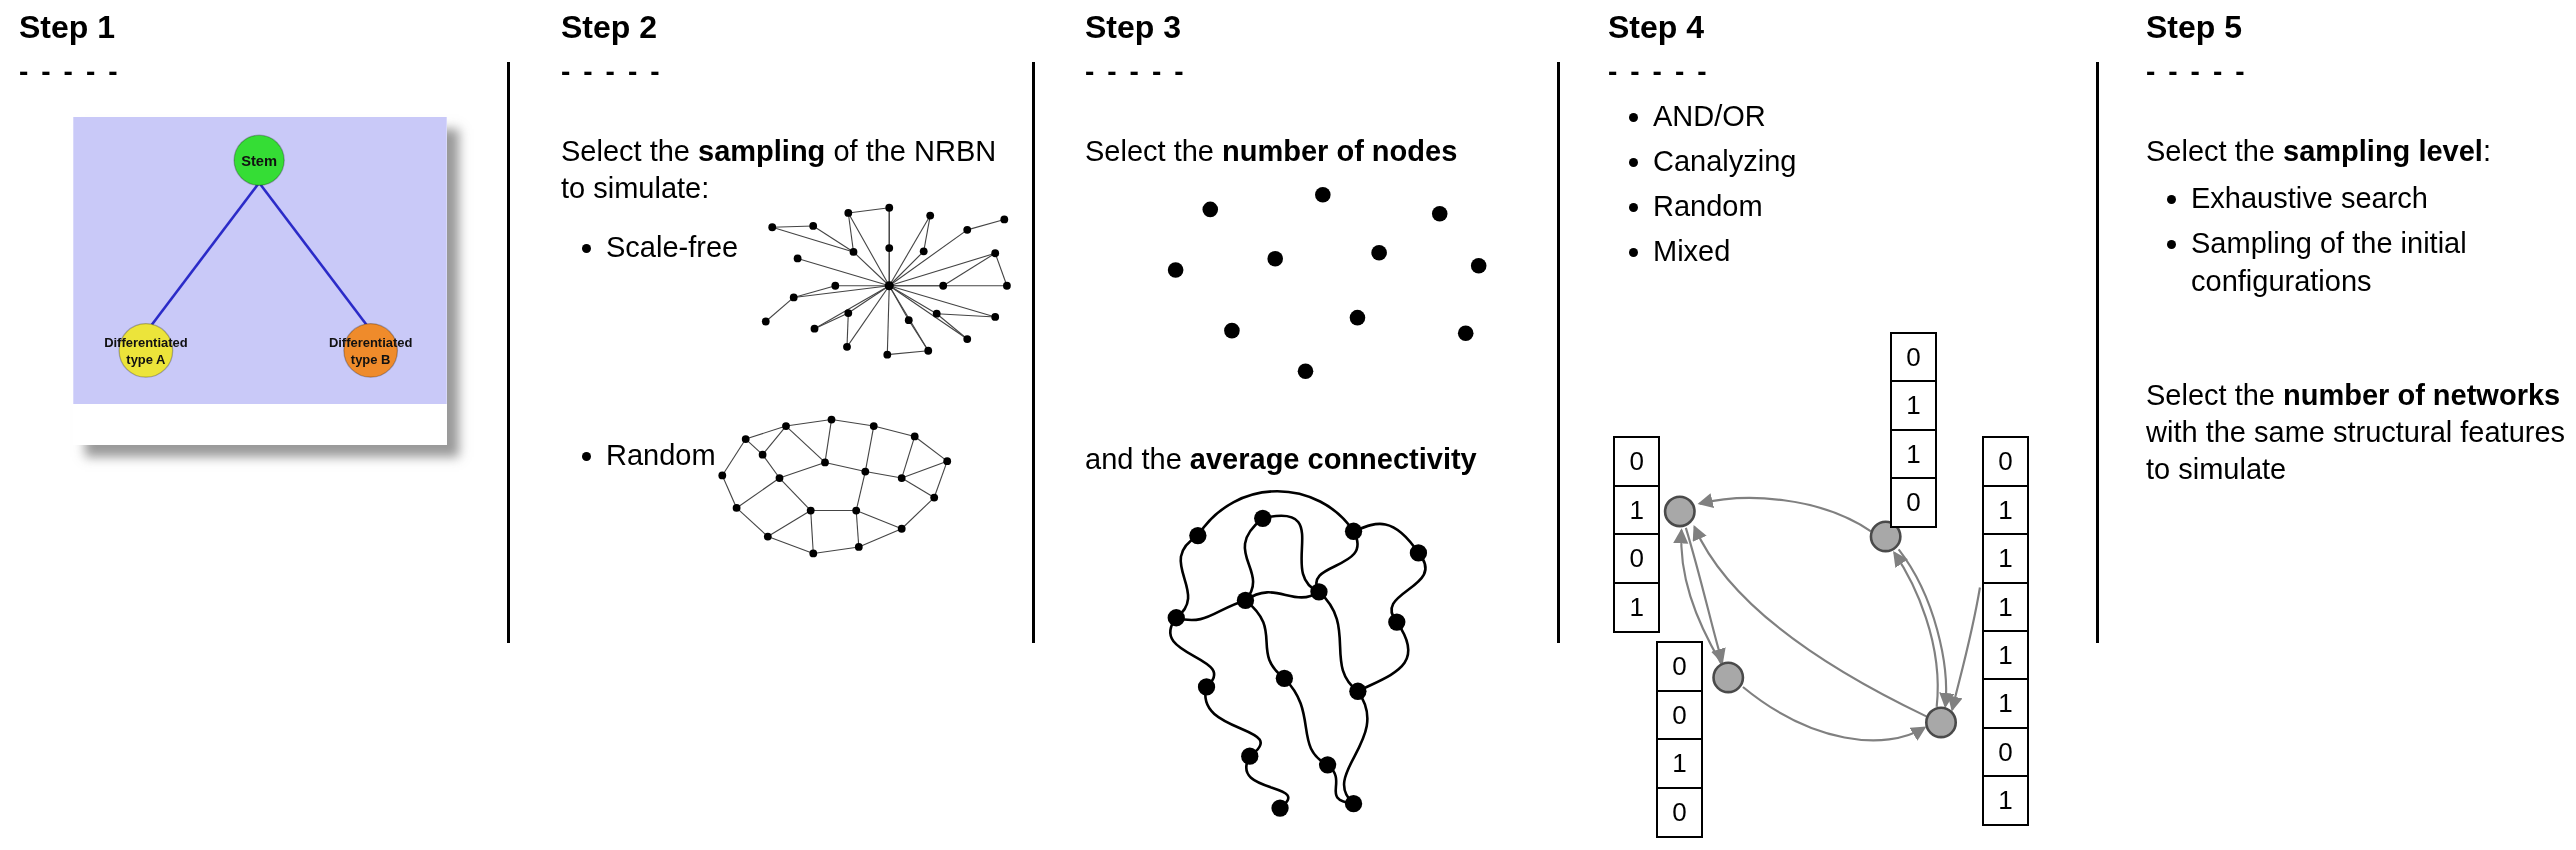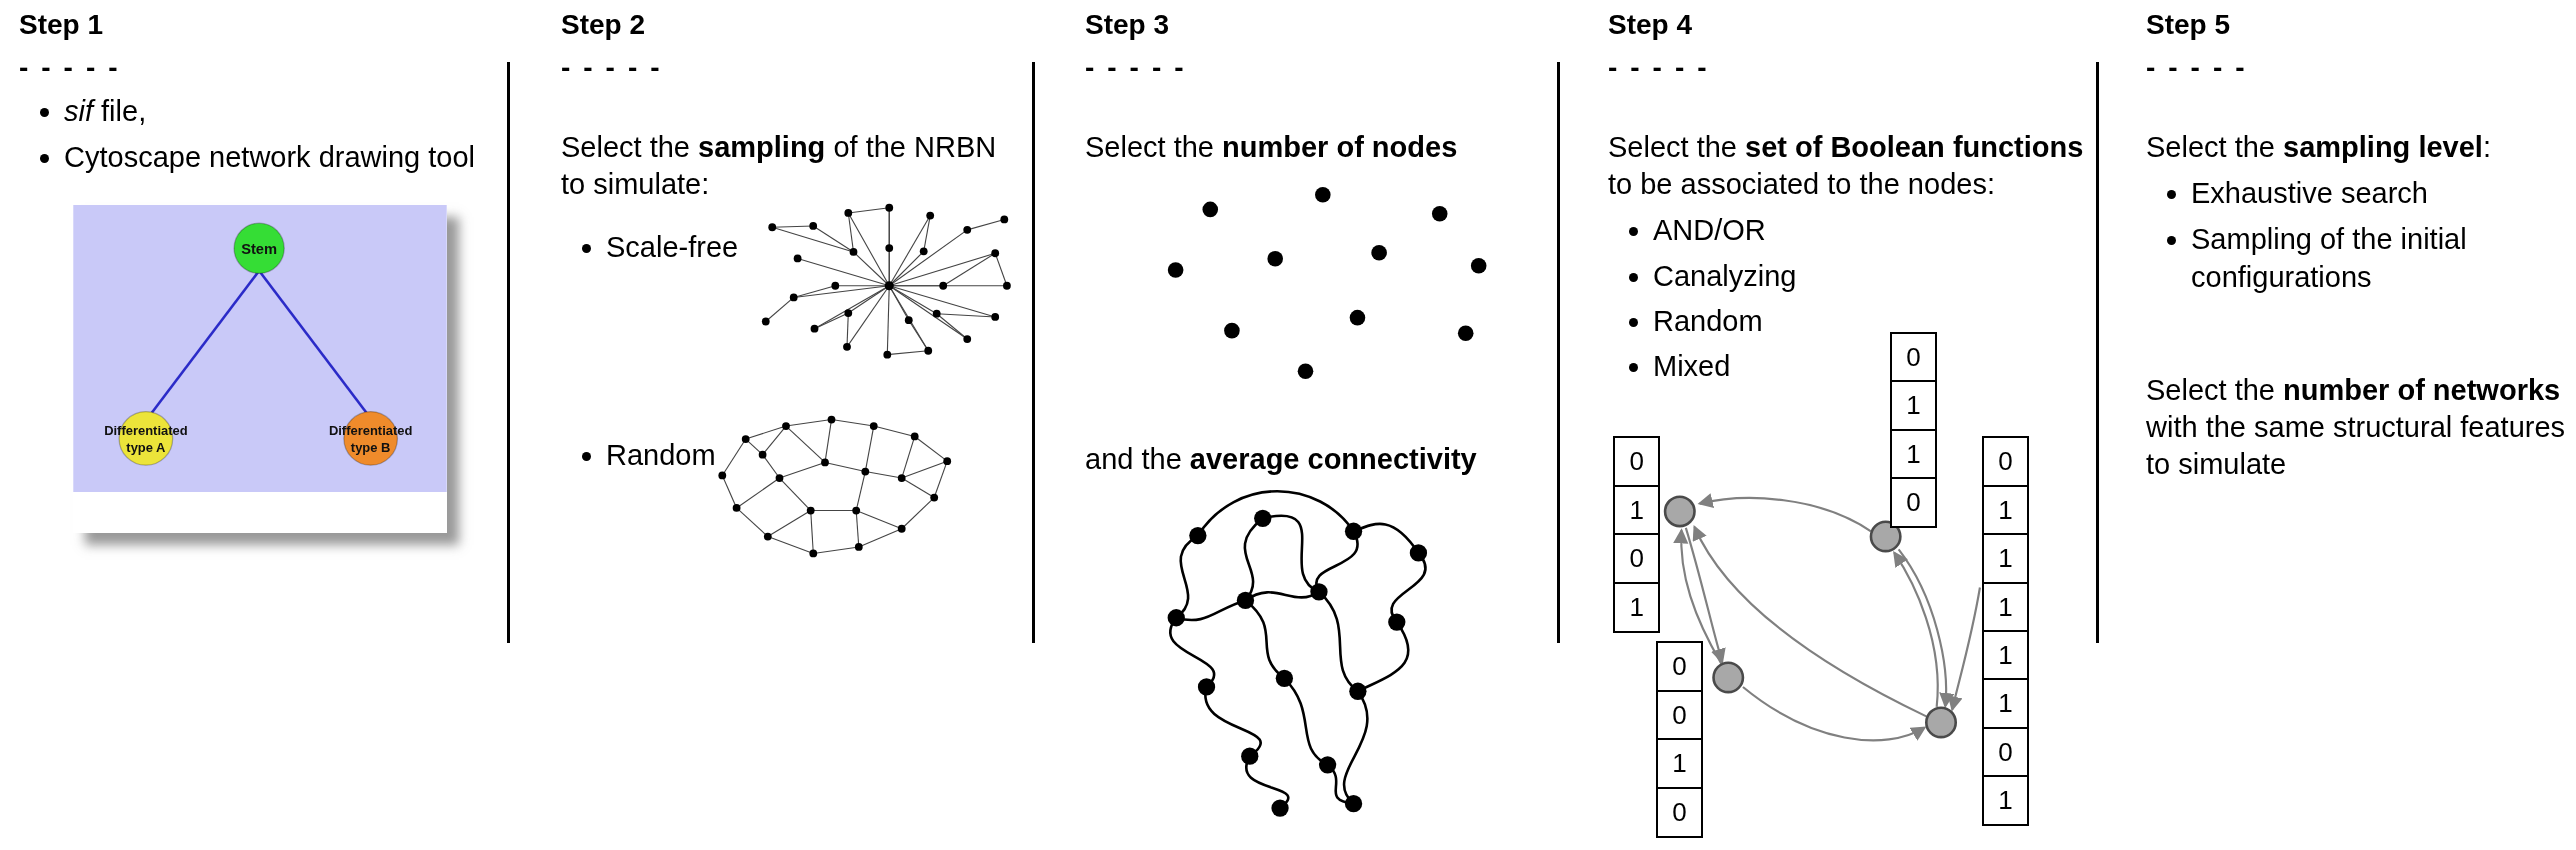--- a/index.html
+++ b/index.html
@@ -8,21 +8,21 @@
     font-family:"Liberation Sans",sans-serif;position:relative;overflow:hidden;
   }
   .col{position:absolute;top:10.4px;}
   #col1{left:19px;width:478px;}
   #col2{left:561px;width:467px;height:835px;}
   #col3{left:1085px;width:472px;height:835px;}
   #col4{left:1608px;width:485px;height:835px;}
   #col5{left:2146px;width:433px;}
   .vdiv{position:absolute;top:62px;width:2.6px;height:581px;background:#000;}
   #vdiv1{left:507px;} #vdiv2{left:1032px;} #vdiv3{left:1557px;} #vdiv4{left:2096px;}
-  .title{font-size:28px;font-weight:bold;margin:0;line-height:1.1;}
+  .title{font-size:32px;font-weight:bold;margin:0;line-height:1.1;}
   .dashes{font-size:28px;font-weight:bold;margin-top:10.4px;letter-spacing:2.6px;}
   .intro{font-size:29px;line-height:1.28;margin:45px 0 0 0;}
   .intro b{font-weight:bold;}
   ul.bullets{margin:8.7px 0 0 0;padding-left:45px;font-size:29px;line-height:1.32;list-style:disc;}
   ul.bullets li{margin-bottom:7px;}
   
   .treefig{position:relative;margin:29px 0 8px 54px;width:374px;height:328px;
            box-shadow:12px 12px 10.4px rgba(70,70,70,0.55);text-align:right;}
   .treefig svg{display:block;}
   
@@ -48,24 +48,20 @@
   #tt-right{left:374px;top:108px;}
   
   #step5-intro2{margin-top:76px;}
 </style>
 </head>
 <body>
 
 <section class="col" id="col1">
   <h2 class="title">Step 1</h2>
   <div class="dashes">- - - - -</div>
-  <ul class="bullets">
-    <li><i>sif</i><span> file,</span></li>
-    <li>Cytoscape network drawing tool</li>
-  </ul>
   <div class="treefig">
     <svg width="374" height="287" viewBox="0 0 432 332">
       <rect x="0" y="0" width="432" height="332" fill="#c9c9f8"></rect>
       <g stroke="#2b2bc8" stroke-width="3">
         <line x1="215" y1="76" x2="88" y2="244" stroke="#2b2bc8"></line>
         <line x1="215" y1="76" x2="342" y2="244" stroke="#2b2bc8"></line>
       </g>
       <circle cx="215" cy="50" r="29" fill="#35dd35" stroke="rgba(0,0,0,0.25)" stroke-width="1.5"></circle>
       <text x="215" y="57" font-size="17" font-weight="bold" fill="#111111" text-anchor="middle">Stem</text>
       <circle cx="84" cy="270" r="31" fill="#ece43a" stroke="rgba(0,0,0,0.25)" stroke-width="1.5"></circle>
@@ -290,21 +286,20 @@
         <circle cx="255" cy="365" r="10"></circle>
     </g>
   </svg>
 </section>
 
 <div class="vdiv" id="vdiv3"></div>
 
 <section class="col" id="col4">
   <h2 class="title">Step 4</h2>
   <div class="dashes">- - - - -</div>
-  <p class="intro"><span>Select the </span><b>set of Boolean functions</b><span> to be associated to the nodes:</span></p>
   <ul class="bullets">
       <li>AND/OR</li>
       <li>Canalyzing</li>
       <li>Random</li>
       <li>Mixed</li>
     </ul>
 
   <div id="bool-graphic">
     <svg width="474" height="519" viewBox="0 0 548 600">
       <defs>

